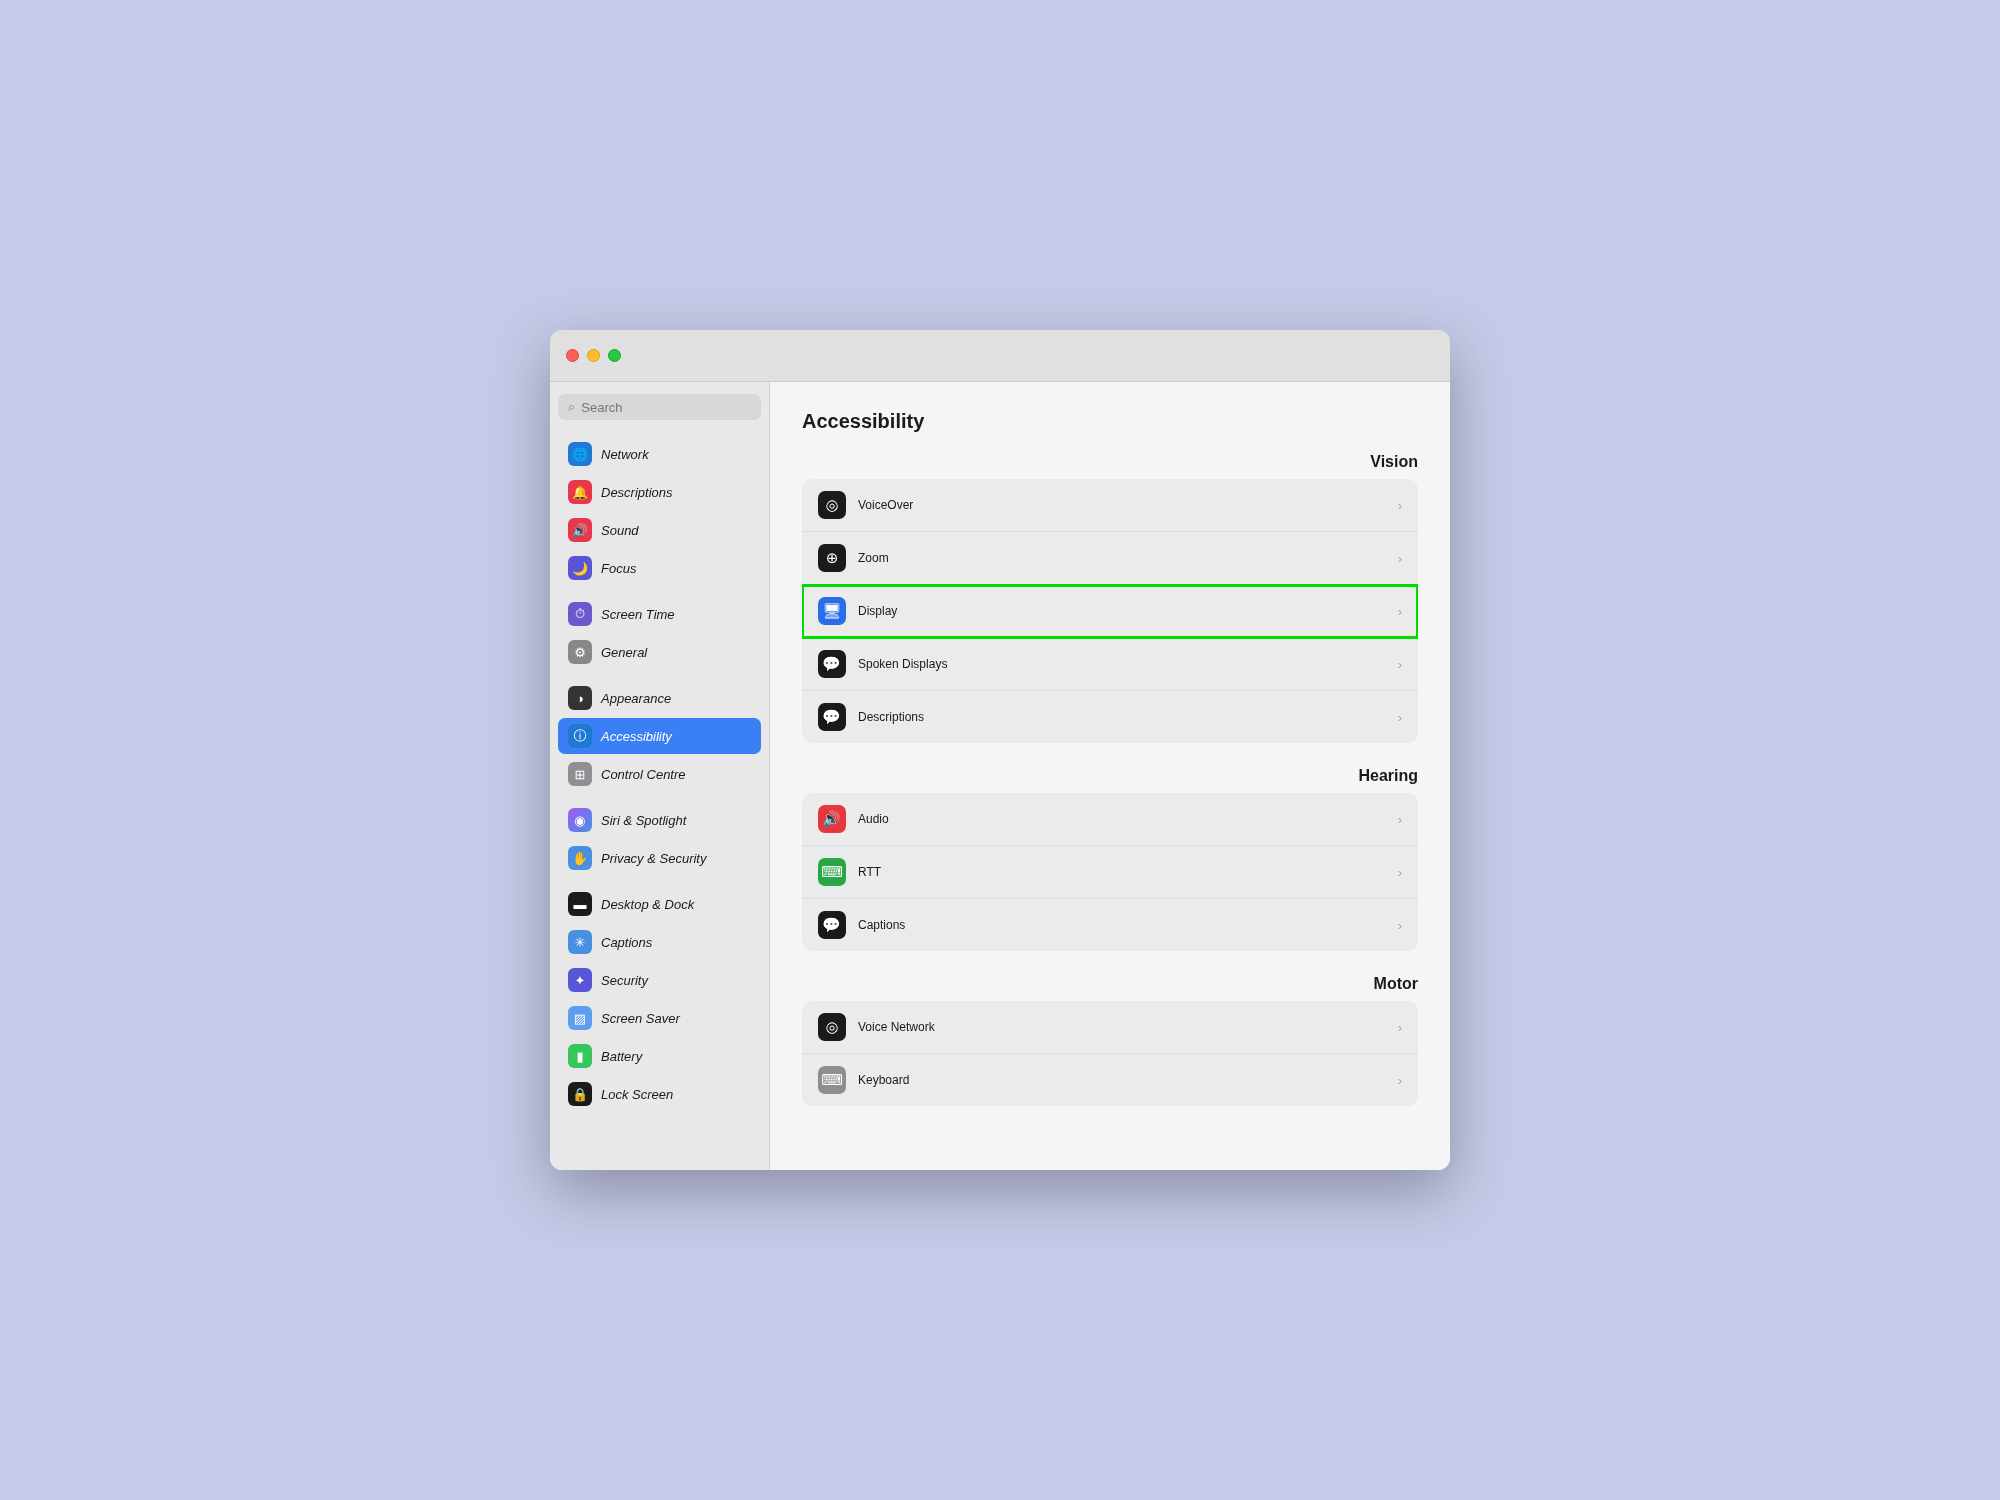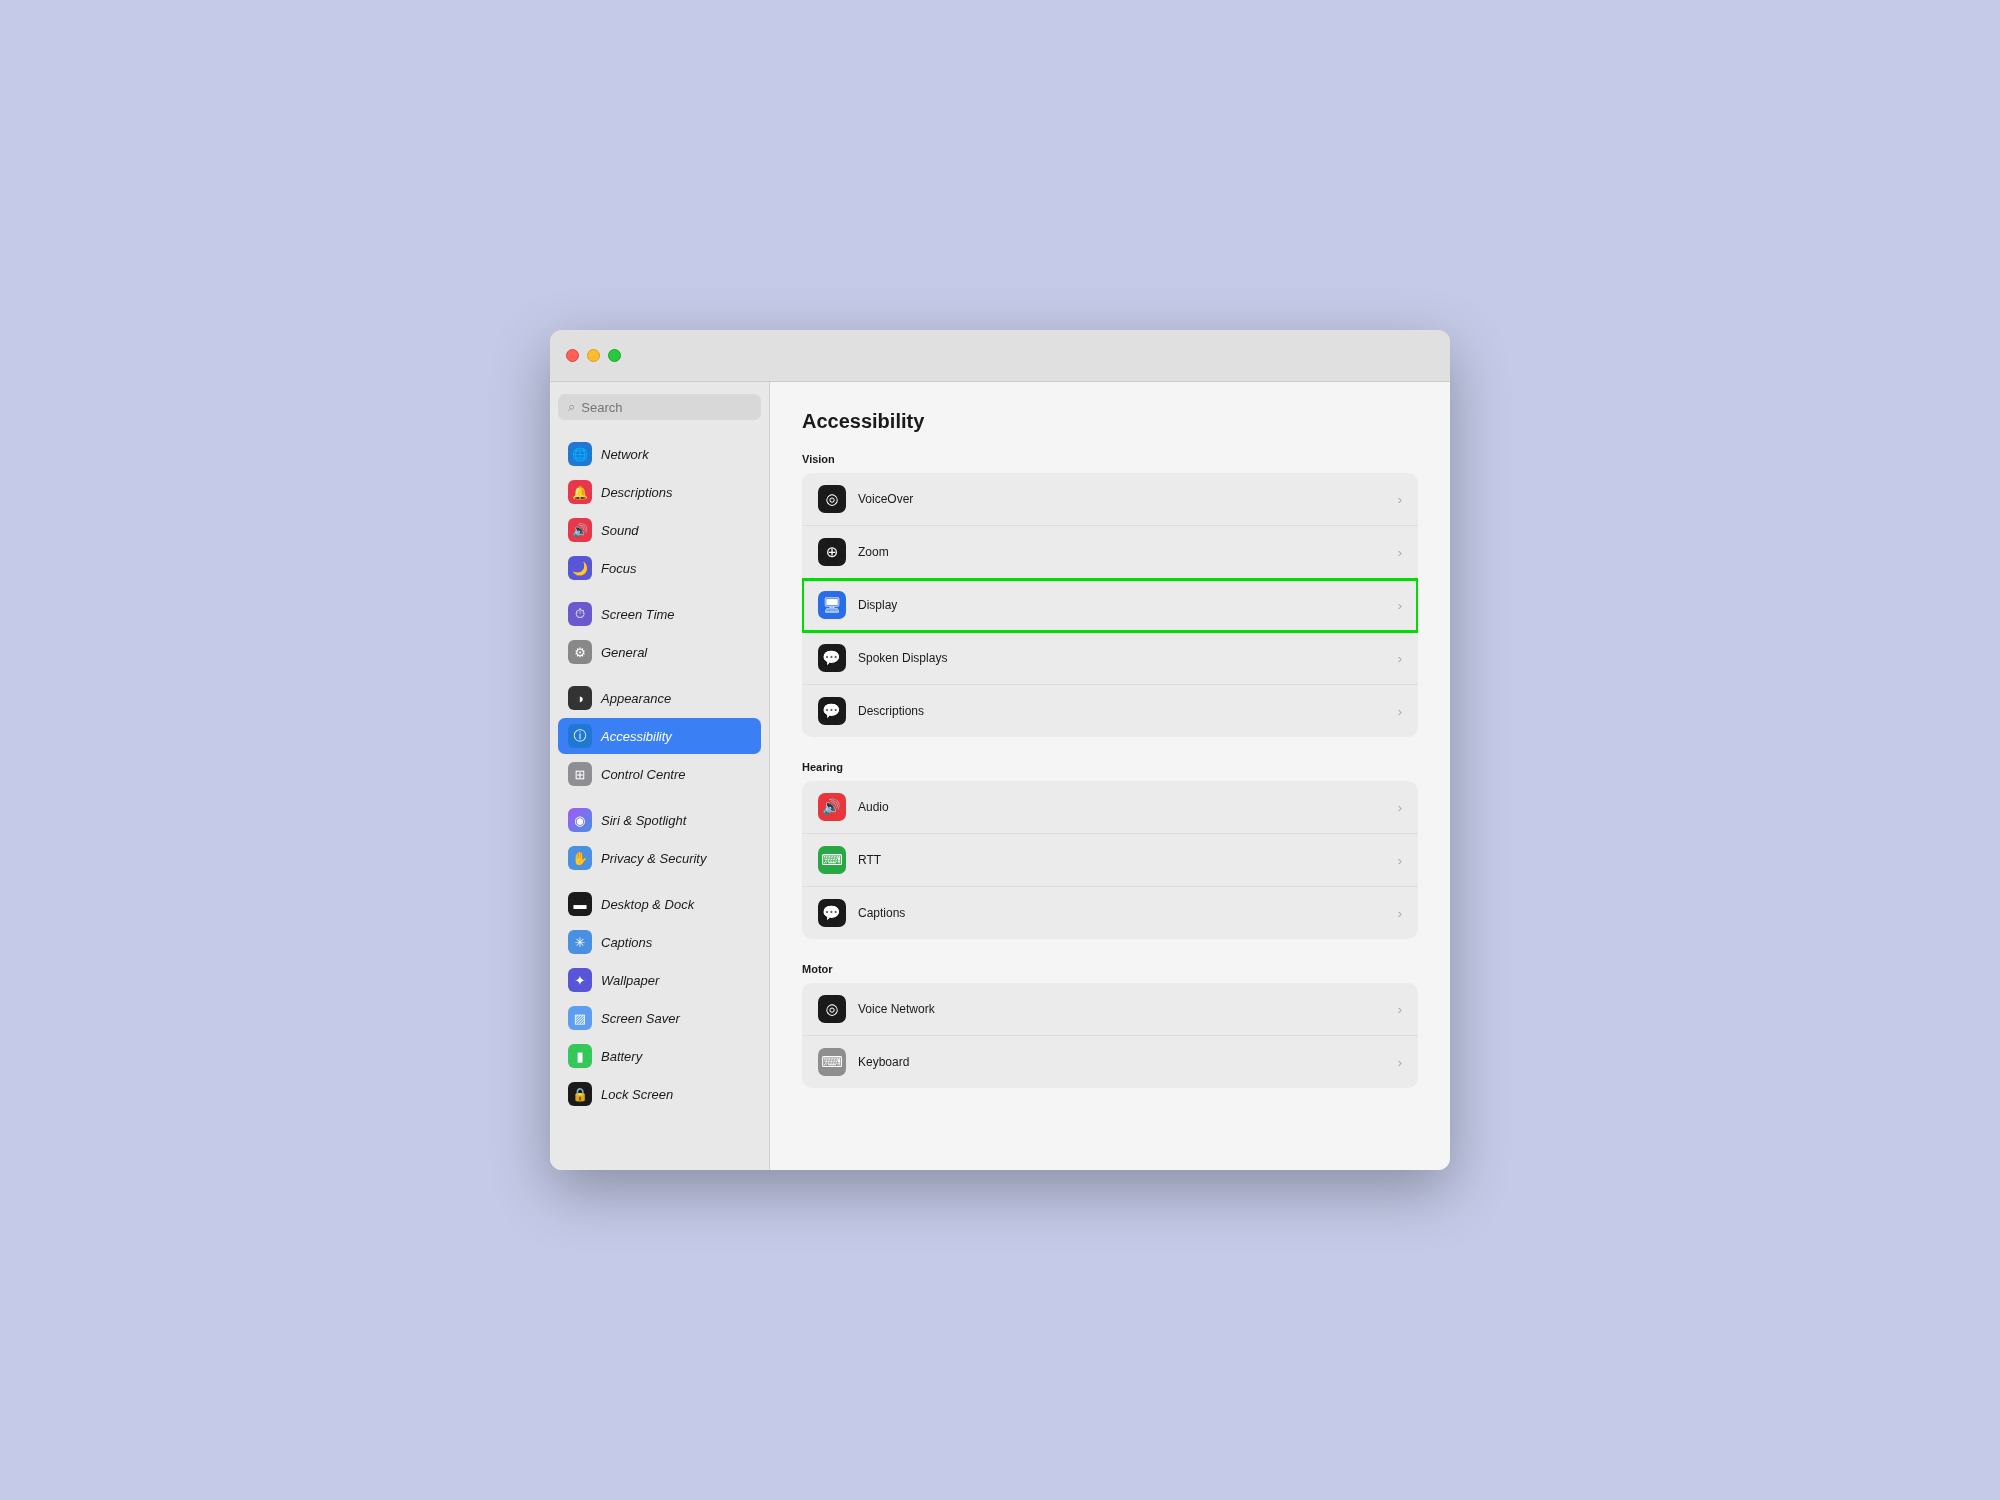--- a/index.html
+++ b/index.html
@@ -140,24 +140,25 @@
     }
 
     .page-title {
       font-size: 20px;
       font-weight: 600;
       color: #1a1a1a;
       margin-bottom: 20px;
     }
 
     .section-label {
-      font-size: 11px;
+      font-size: 16px;
       font-weight: 600;
       color: #1a1a1a;
       margin-bottom: 8px;
+      text-align: right;
     }
 
     .settings-group {
       background: #ebebeb;
       border-radius: 10px;
       overflow: hidden;
       margin-bottom: 24px;
     }
 
     .settings-row {
@@ -300,21 +301,21 @@
           <div class="sidebar-item">
             <div class="item-icon sb-desktop" style="font-size: 13px;">▬</div>
             <span class="item-label">Desktop &amp; Dock</span>
           </div>
           <div class="sidebar-item">
             <div class="item-icon sb-displays" style="font-size: 13px;">✳</div>
             <span class="item-label">Captions</span>
           </div>
           <div class="sidebar-item">
             <div class="item-icon sb-wallpaper" style="font-size: 13px;">✦</div>
-            <span class="item-label">Wallpaper</span>
+            <span class="item-label">Security</span>
           </div>
           <div class="sidebar-item">
             <div class="item-icon sb-screensaver" style="font-size: 13px;">▨</div>
             <span class="item-label">Screen Saver</span>
           </div>
           <div class="sidebar-item">
             <div class="item-icon sb-battery" style="font-size: 13px;">▮</div>
             <span class="item-label">Battery</span>
           </div>
           <div class="sidebar-item">

